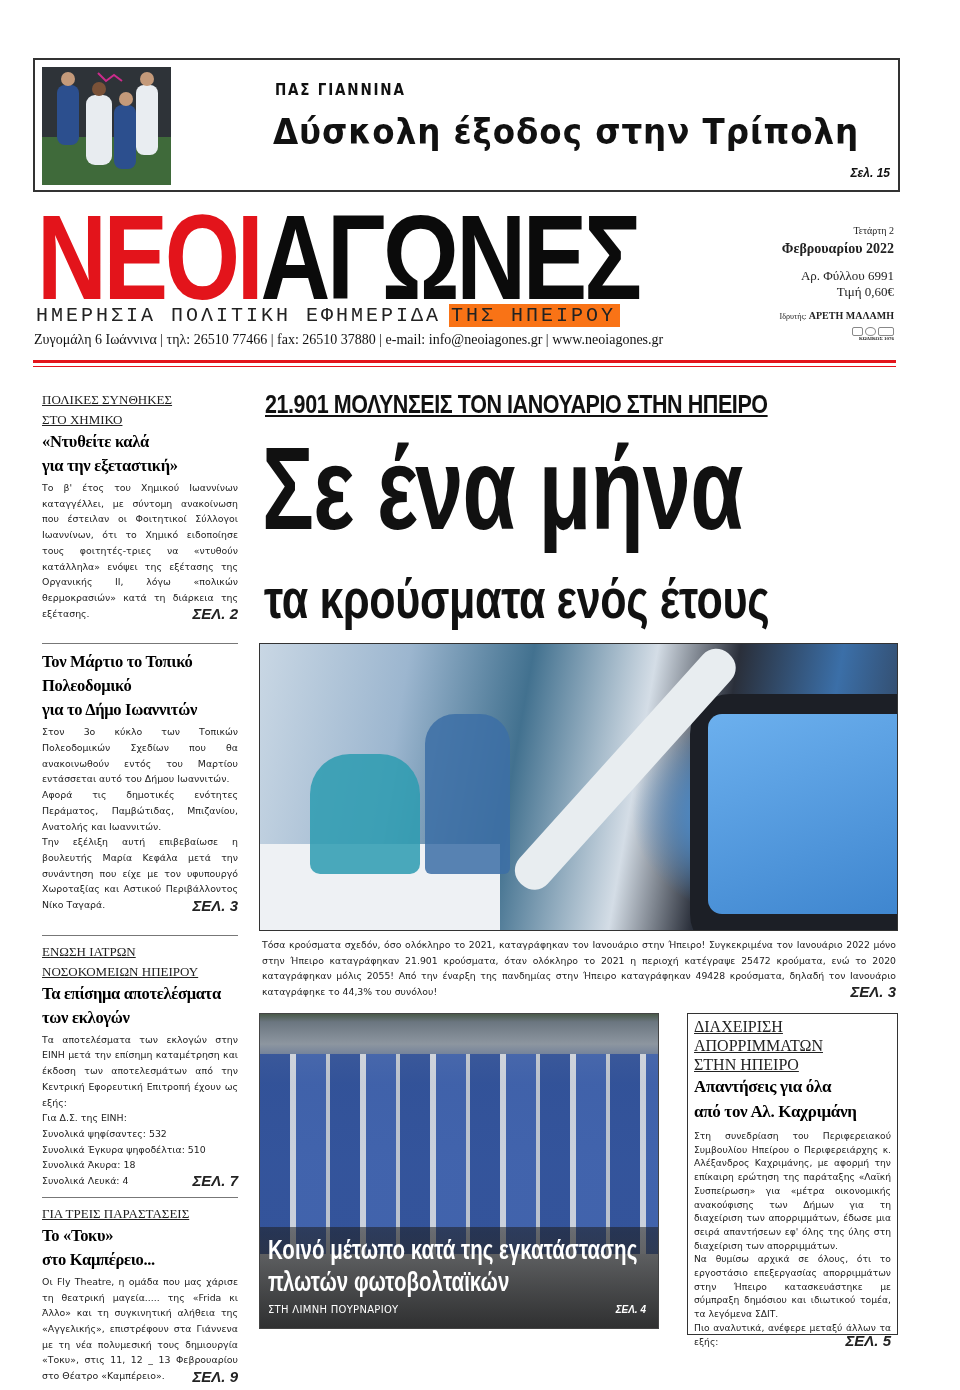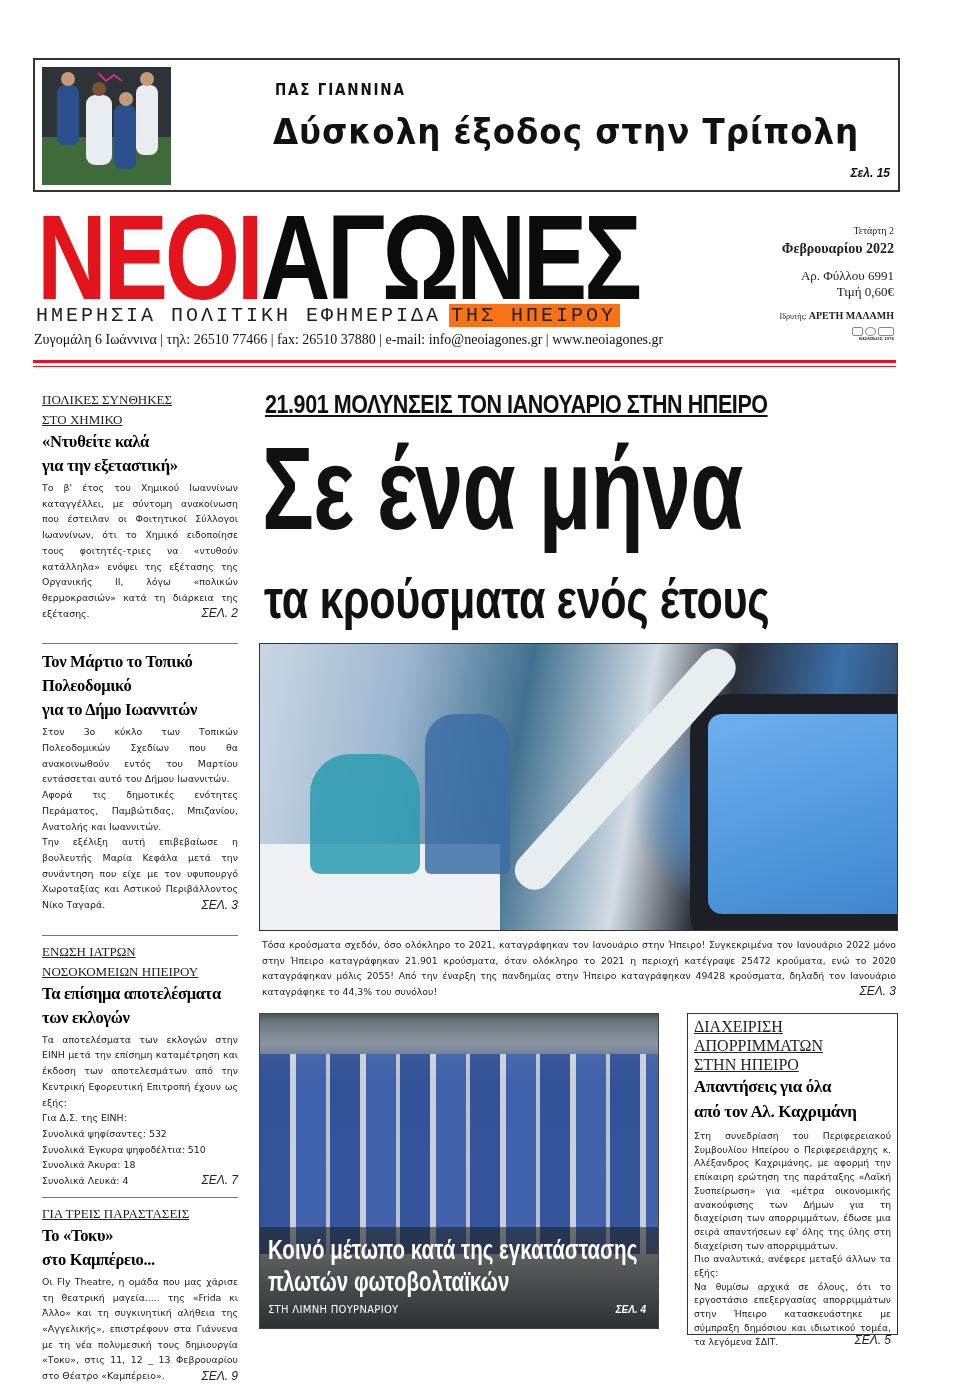--- a/index.html
+++ b/index.html
@@ -69,21 +69,21 @@
   }
   .head {
     font-family: "Liberation Serif", serif; font-size: 16.5px; font-weight: bold;
     line-height: 24px; color: #000; letter-spacing: -0.3px;
   }
   .body {
     font-family: "DejaVu Sans", sans-serif; font-size: 9.4px; line-height: 15.7px;
     text-align: justify; color: #222; margin-top: 2px;
   }
   .body p { margin: 0; }
-  .sel { font-weight: normal; font-style: italic; font-family: "Liberation Sans", sans-serif; font-size: 12px; float: right; }
+  .sel { font-weight: bold; font-style: italic; font-family: "Liberation Sans", sans-serif; font-size: 15px; float: right; }
   .sep { height: 1px; background: #777; margin: 8px 0 6px 0; }
 
   
   .lead-kicker {
     position: absolute; left: 265px; top: 390px; font-family: "Liberation Sans", sans-serif;
     font-weight: bold; font-size: 25px; white-space: nowrap; text-decoration: underline;
     transform: scaleX(0.86); transform-origin: left; letter-spacing: -0.5px;
   }
   .lead-title1 {
     position: absolute; left: 262px; top: 424px; font-family: "Liberation Sans", sans-serif;
@@ -288,17 +288,17 @@
   <div class="solar-page">ΣΕΛ. 4</div>
 </div>
 
 <div class="right-box">
   <div class="kicker">ΔΙΑΧΕΙΡΙΣΗ ΑΠΟΡΡΙΜΜΑΤΩΝ</div>
   <div class="kicker">ΣΤΗΝ ΗΠΕΙΡΟ</div>
   <div class="head">Απαντήσεις για όλα</div>
   <div class="head">από τον Αλ. Καχριμάνη</div>
   <div class="body">
     <p>Στη συνεδρίαση του Περιφερειακού Συμβουλίου Ηπείρου ο Περιφερειάρχης κ. Αλέξανδρος Καχριμάνης, με αφορμή την  επίκαιρη ερώτηση της παράταξης «Λαϊκή Συσπείρωση» για «μέτρα οικονομικής ανακούφισης των Δήμων για τη διαχείριση των απορριμμάτων, έδωσε μια σειρά απαντήσεων εφ' όλης της ύλης στη διαχείριση των απορριμμάτων.</p>
+    <p>Να θυμίσω αρχικά σε όλους, ότι το εργοστάσιο επεξεργασίας απορριμμάτων στην Ήπειρο κατασκευάστηκε με σύμπραξη δημόσιου και ιδιωτικού τομέα, τα λεγόμενα ΣΔΙΤ.</p>
     <p>Πιο αναλυτικά, ανέφερε  μεταξύ άλλων τα εξής:</p>
-    <p>Να θυμίσω αρχικά σε όλους, ότι το εργοστάσιο επεξεργασίας απορριμμάτων στην Ήπειρο κατασκευάστηκε με σύμπραξη δημόσιου και ιδιωτικού τομέα, τα λεγόμενα ΣΔΙΤ.</p>
     <span class="sel" style="margin-top:-14px">ΣΕΛ. 5</span>
   </div>
 </div>
 
 </body></html>

